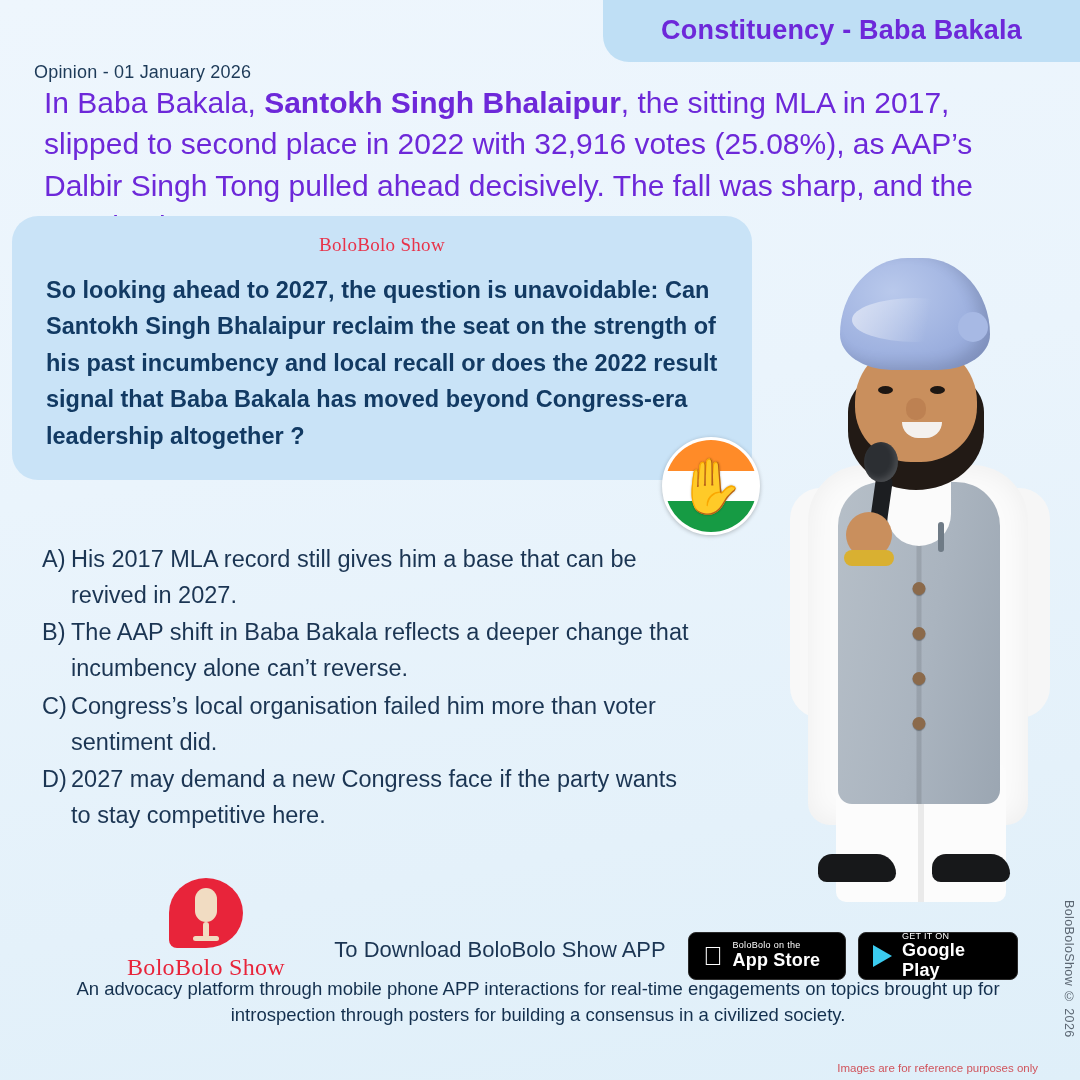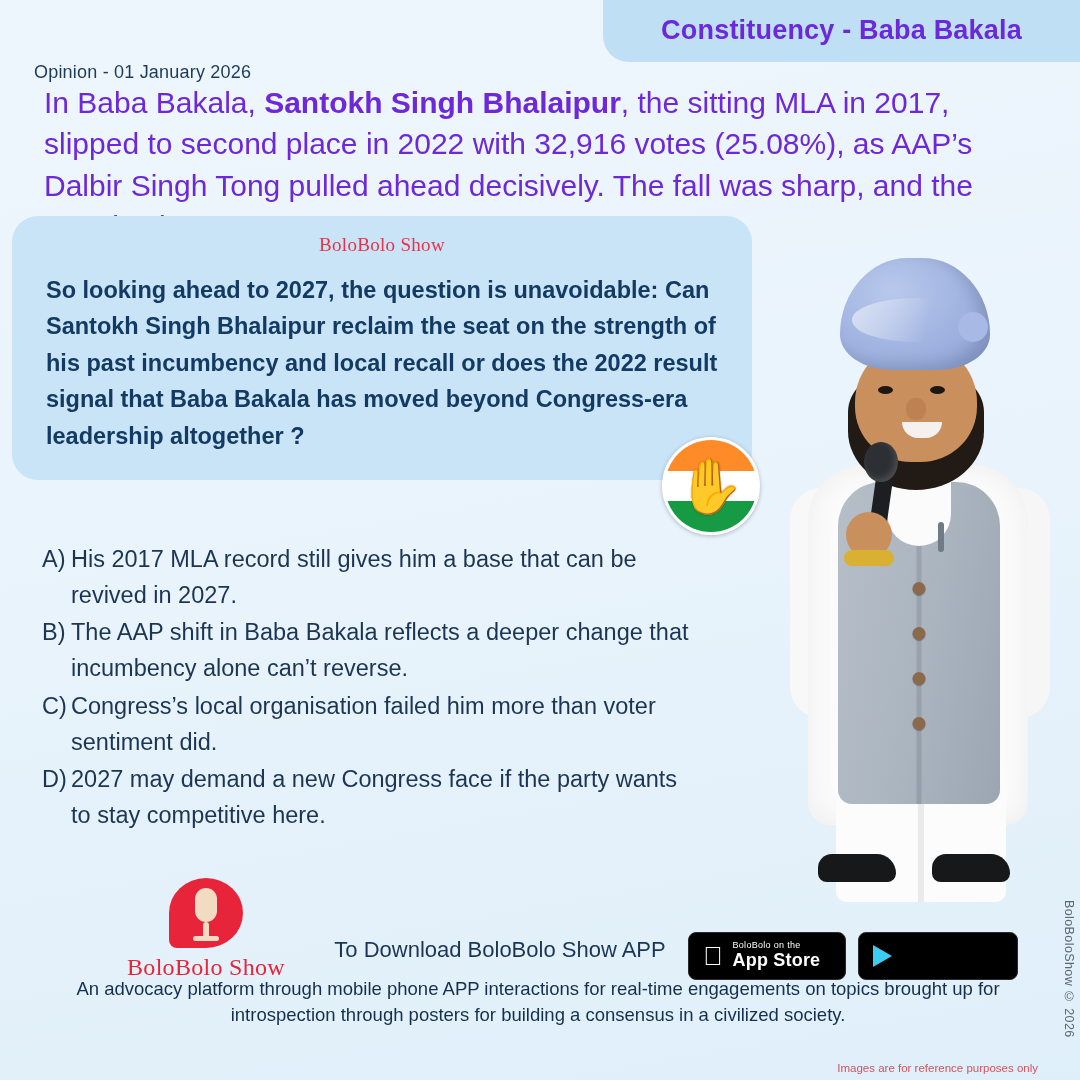--- a/index.html
+++ b/index.html
@@ -399,17 +399,21 @@
 <div class="store-badge appstore">
   <div class="badge-glyph"></div>
   <div class="badge-lines">
     <div class="badge-small">BoloBolo on the</div>
     <div class="badge-big">App Store</div>
   </div>
 </div>
 
 <div class="store-badge googleplay">
   <div class="play-tri"></div>
+  <div class="badge-lines">
+    <div class="badge-small">GET IT ON</div>
+    <div class="badge-big">Google Play</div>
+  </div>
 </div>
 
 <div class="tagline">An advocacy platform through mobile phone APP interactions for real-time engagements on topics brought up for introspection through posters for building a consensus in a civilized society.</div>
 <div class="reference-note">Images are for reference purposes only</div>
 <div class="side-credit">BoloBoloShow © 2026</div>
 
 </body></html>

